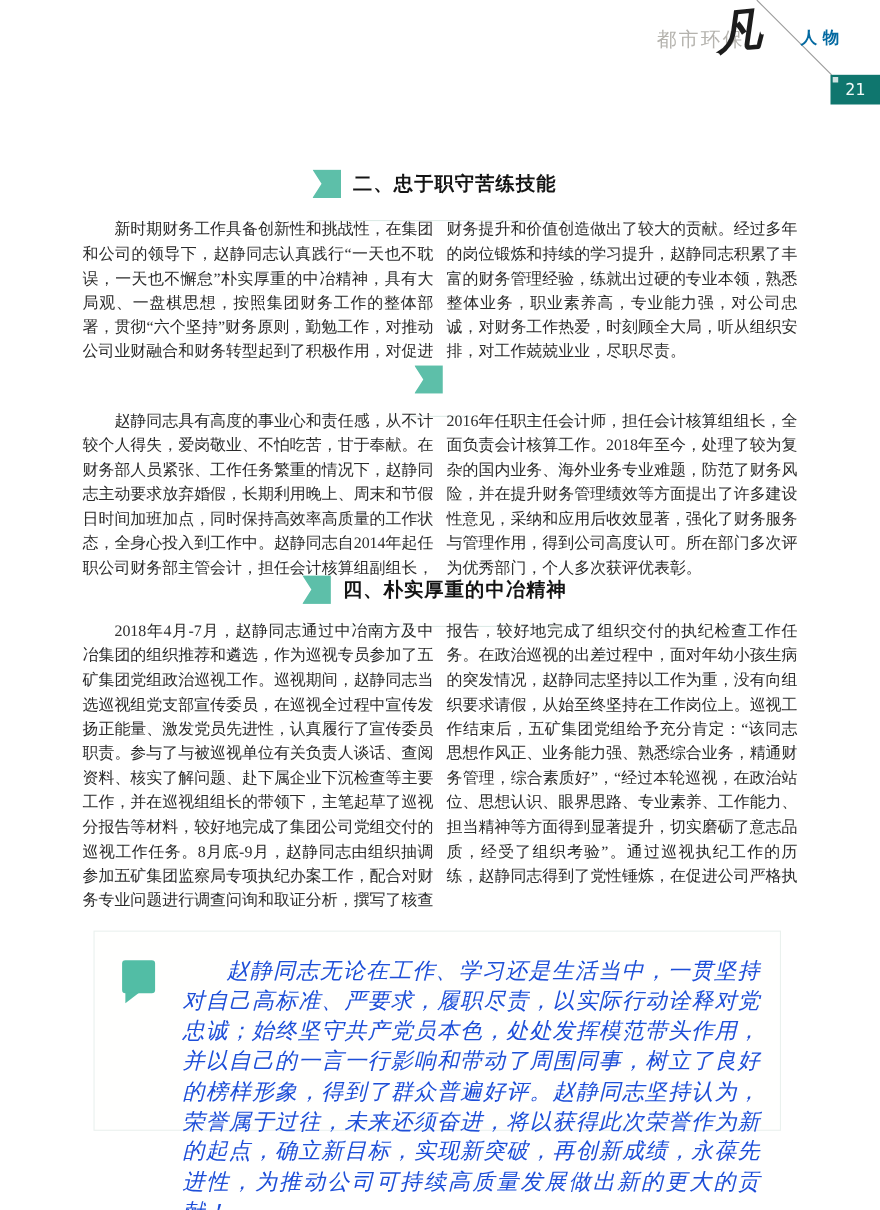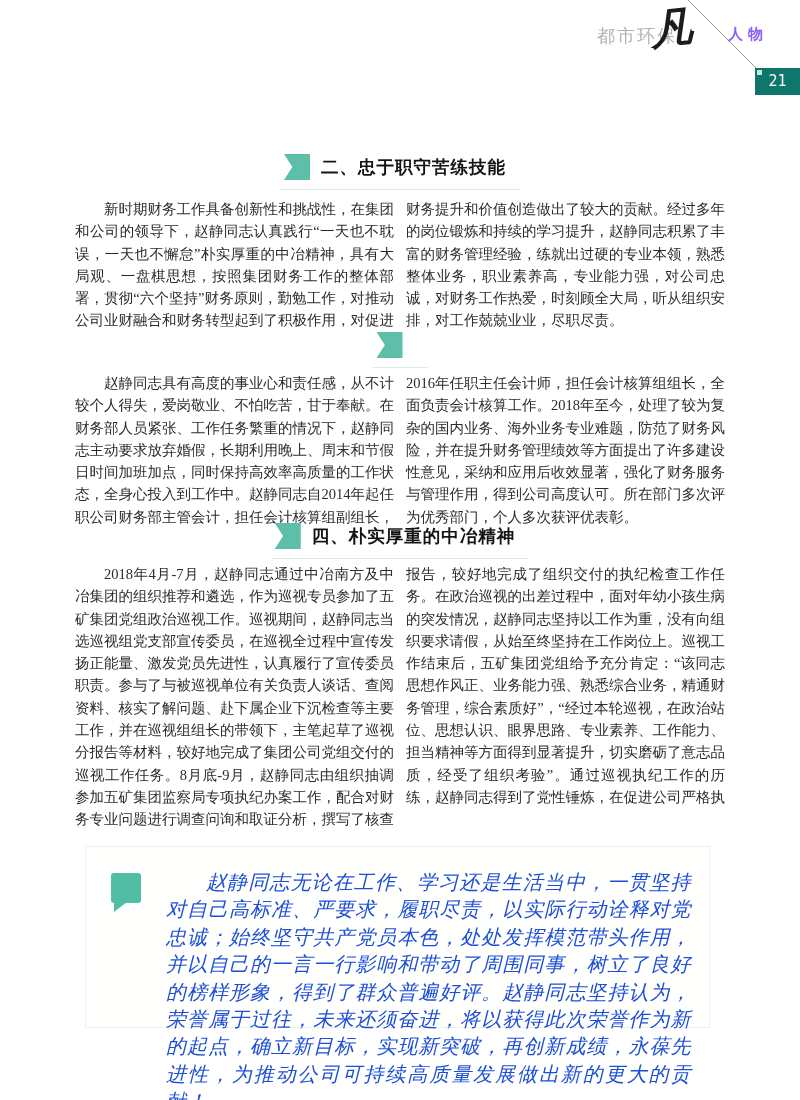--- a/index.html
+++ b/index.html
@@ -6,28 +6,28 @@
   .page{position:relative;width:800px;height:1100px;background:#ffffff;overflow:hidden;
         font-family:"Liberation Serif",serif;color:#2e2e2e;}
 
   
   .mag-name{position:absolute;left:597px;top:24px;font-family:"Liberation Sans",sans-serif;
             font-size:18px;letter-spacing:2px;color:#b5b3ae;}
   .logo-fan{position:absolute;left:650px;top:8px;font-size:42px;line-height:1;color:#1c1c1c;
             font-family:"DejaVu Serif",serif;font-style:italic;font-weight:bold;transform:rotate(-6deg);}
   .hdr-line{position:absolute;left:680px;top:0;}
   .sec-label{position:absolute;left:728px;top:25px;font-family:"Liberation Sans",sans-serif;
-             font-weight:bold;font-size:15px;letter-spacing:5px;color:#8b5cf6;}
+             font-weight:bold;font-size:15px;letter-spacing:5px;color:#0369a1;}
   .page-box{position:absolute;left:755px;top:68px;width:45px;height:27px;text-align:center;
             line-height:27px;color:#f4fbf9;font-family:"DejaVu Sans Mono",monospace;font-size:15px;}
   .page-box .sq{position:absolute;left:2px;top:2px;width:5px;height:5px;background:rgba(255,255,255,.8);}
 
   
   .sec-heading{position:absolute;left:75px;width:650px;text-align:center;}
-  .sec-heading .inner{display:inline-flex;align-items:center;padding:0 14px 9px 4px;
+  .sec-heading .inner{display:inline-flex;align-items:center;padding:0 14px 20px 4px;
                       border-bottom:1px solid #dcebe6;}
   .flag{width:26px;height:26px;margin-right:11px;flex:0 0 auto;
         clip-path:polygon(0 0,100% 0,100% 100%,0 100%,32% 50%);}
   .sec-title{font-family:"Liberation Sans",sans-serif;font-weight:bold;font-size:17.5px;
              letter-spacing:1px;color:#141414;white-space:nowrap;}
 
   
   .two-col{position:absolute;left:75px;width:650px;column-count:2;column-gap:12px;
            column-fill:auto;overflow:hidden;text-align:justify;font-size:14.5px;
            line-height:22.3px;color:#2b2b2b;}

